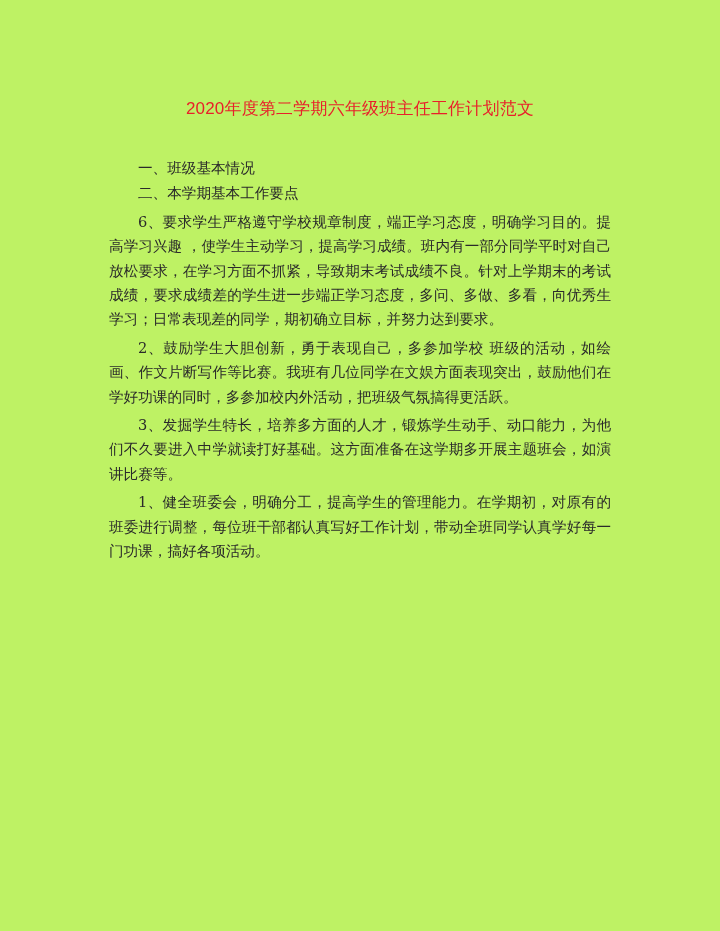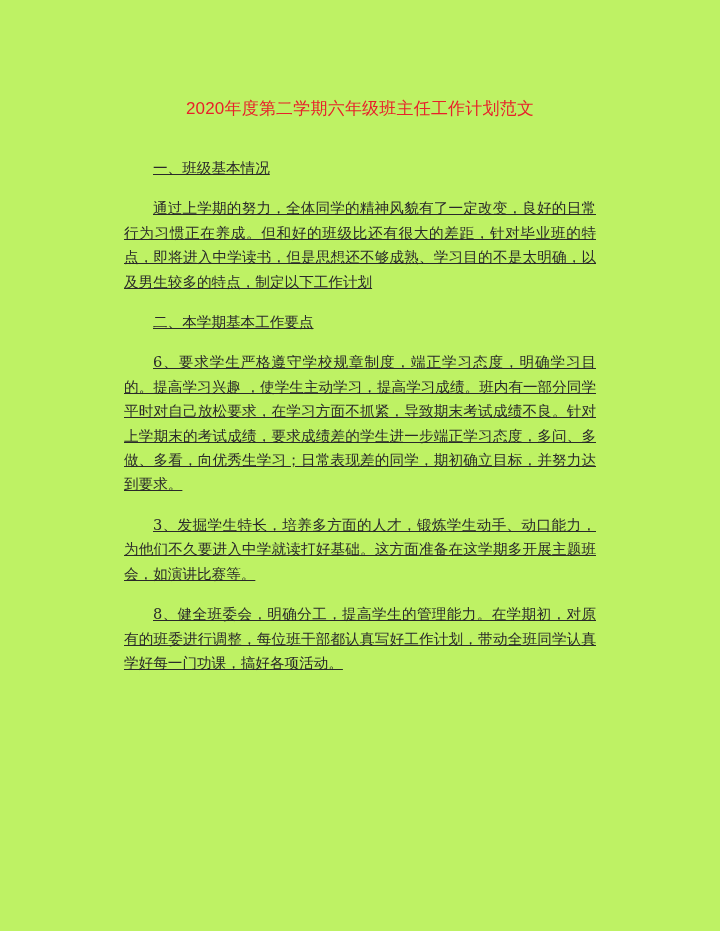--- a/index.html
+++ b/index.html
@@ -11,30 +11,30 @@
       position: absolute; left: 0; top: 97px; width: 720px; text-align: center;
       font-family: "Liberation Sans", "DejaVu Sans", sans-serif;
       font-size: 17px; color: #e8202a; letter-spacing: 0.2px;
     }
     .body {
       position: absolute; left: 108px; top: 156px; width: 504px;
       font-family: "DejaVu Serif", "Liberation Serif", serif;
       font-size: 14.6px; line-height: 24.4px; color: #2a2a2a;
       text-align: justify;
     }
-    .body p { margin: 16px; text-indent: 29px; text-decoration: underline; }
+    .body p { margin: 1px; text-indent: 29px; }
     .body p.sec { margin-top: 0; }
     .body p + p { margin-top: 4px; }
   </style>
 </head>
 <body>
 
 <div class="page">
   <div class="title">2020年度第二学期六年级班主任工作计划范文</div>
   <div class="body">
     <p class="sec">一、班级基本情况</p>
-    <p>通过上学期的努力，全体同学的精神风貌有了一定改变，良好的日常行为习惯正在养成。但和好的班级比还有很大的差距，针对毕业班的特点，即将进入中学读书，但是思想还不够成熟、学习目的不是太明确，以及男生较多的特点，制定以下工作计划</p>
     <p class="sec">二、本学期基本工作要点</p>
     <p>6、要求学生严格遵守学校规章制度，端正学习态度，明确学习目的。提高学习兴趣 ，使学生主动学习，提高学习成绩。班内有一部分同学平时对自己放松要求，在学习方面不抓紧，导致期末考试成绩不良。针对上学期末的考试成绩，要求成绩差的学生进一步端正学习态度，多问、多做、多看，向优秀生学习；日常表现差的同学，期初确立目标，并努力达到要求。</p>
+    <p>2、鼓励学生大胆创新，勇于表现自己，多参加学校 班级的活动，如绘画、作文片断写作等比赛。我班有几位同学在文娱方面表现突出，鼓励他们在学好功课的同时，多参加校内外活动，把班级气氛搞得更活跃。</p>
     <p>3、发掘学生特长，培养多方面的人才，锻炼学生动手、动口能力，为他们不久要进入中学就读打好基础。这方面准备在这学期多开展主题班会，如演讲比赛等。</p>
-    <p>8、健全班委会，明确分工，提高学生的管理能力。在学期初，对原有的班委进行调整，每位班干部都认真写好工作计划，带动全班同学认真学好每一门功课，搞好各项活动。</p>
+    <p>1、健全班委会，明确分工，提高学生的管理能力。在学期初，对原有的班委进行调整，每位班干部都认真写好工作计划，带动全班同学认真学好每一门功课，搞好各项活动。</p>
   </div>
 </div>
 
 </body></html>

